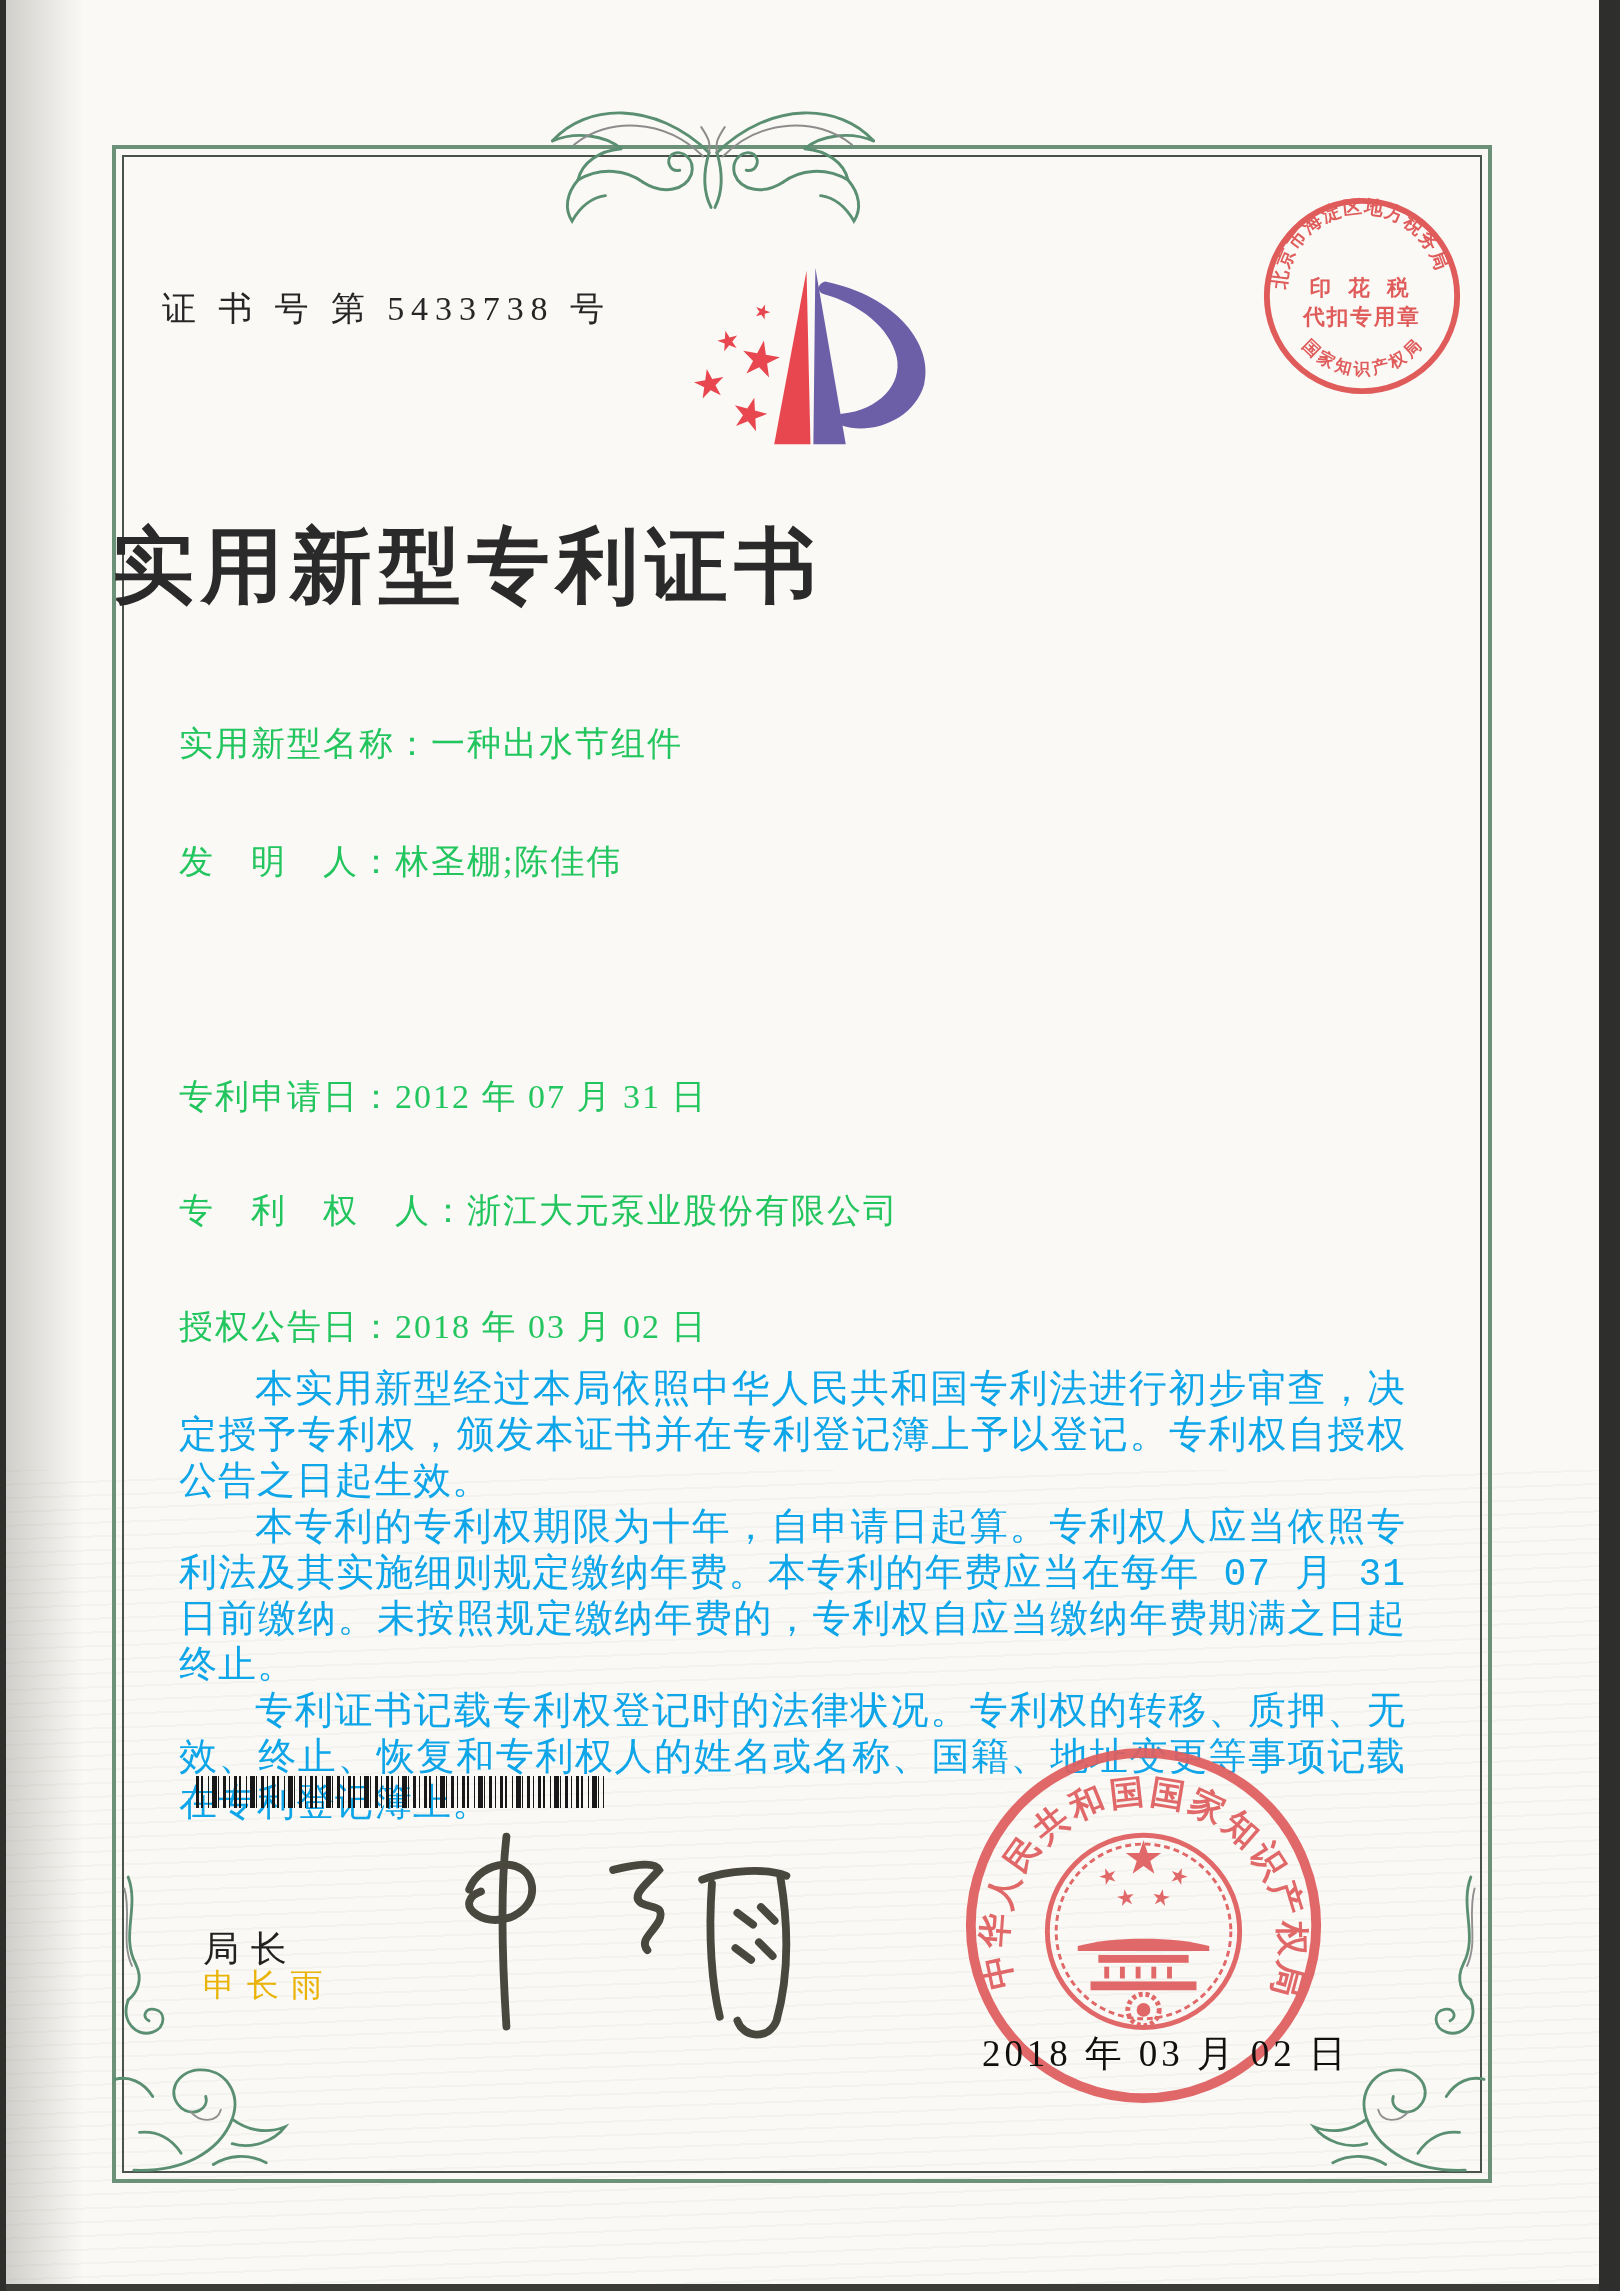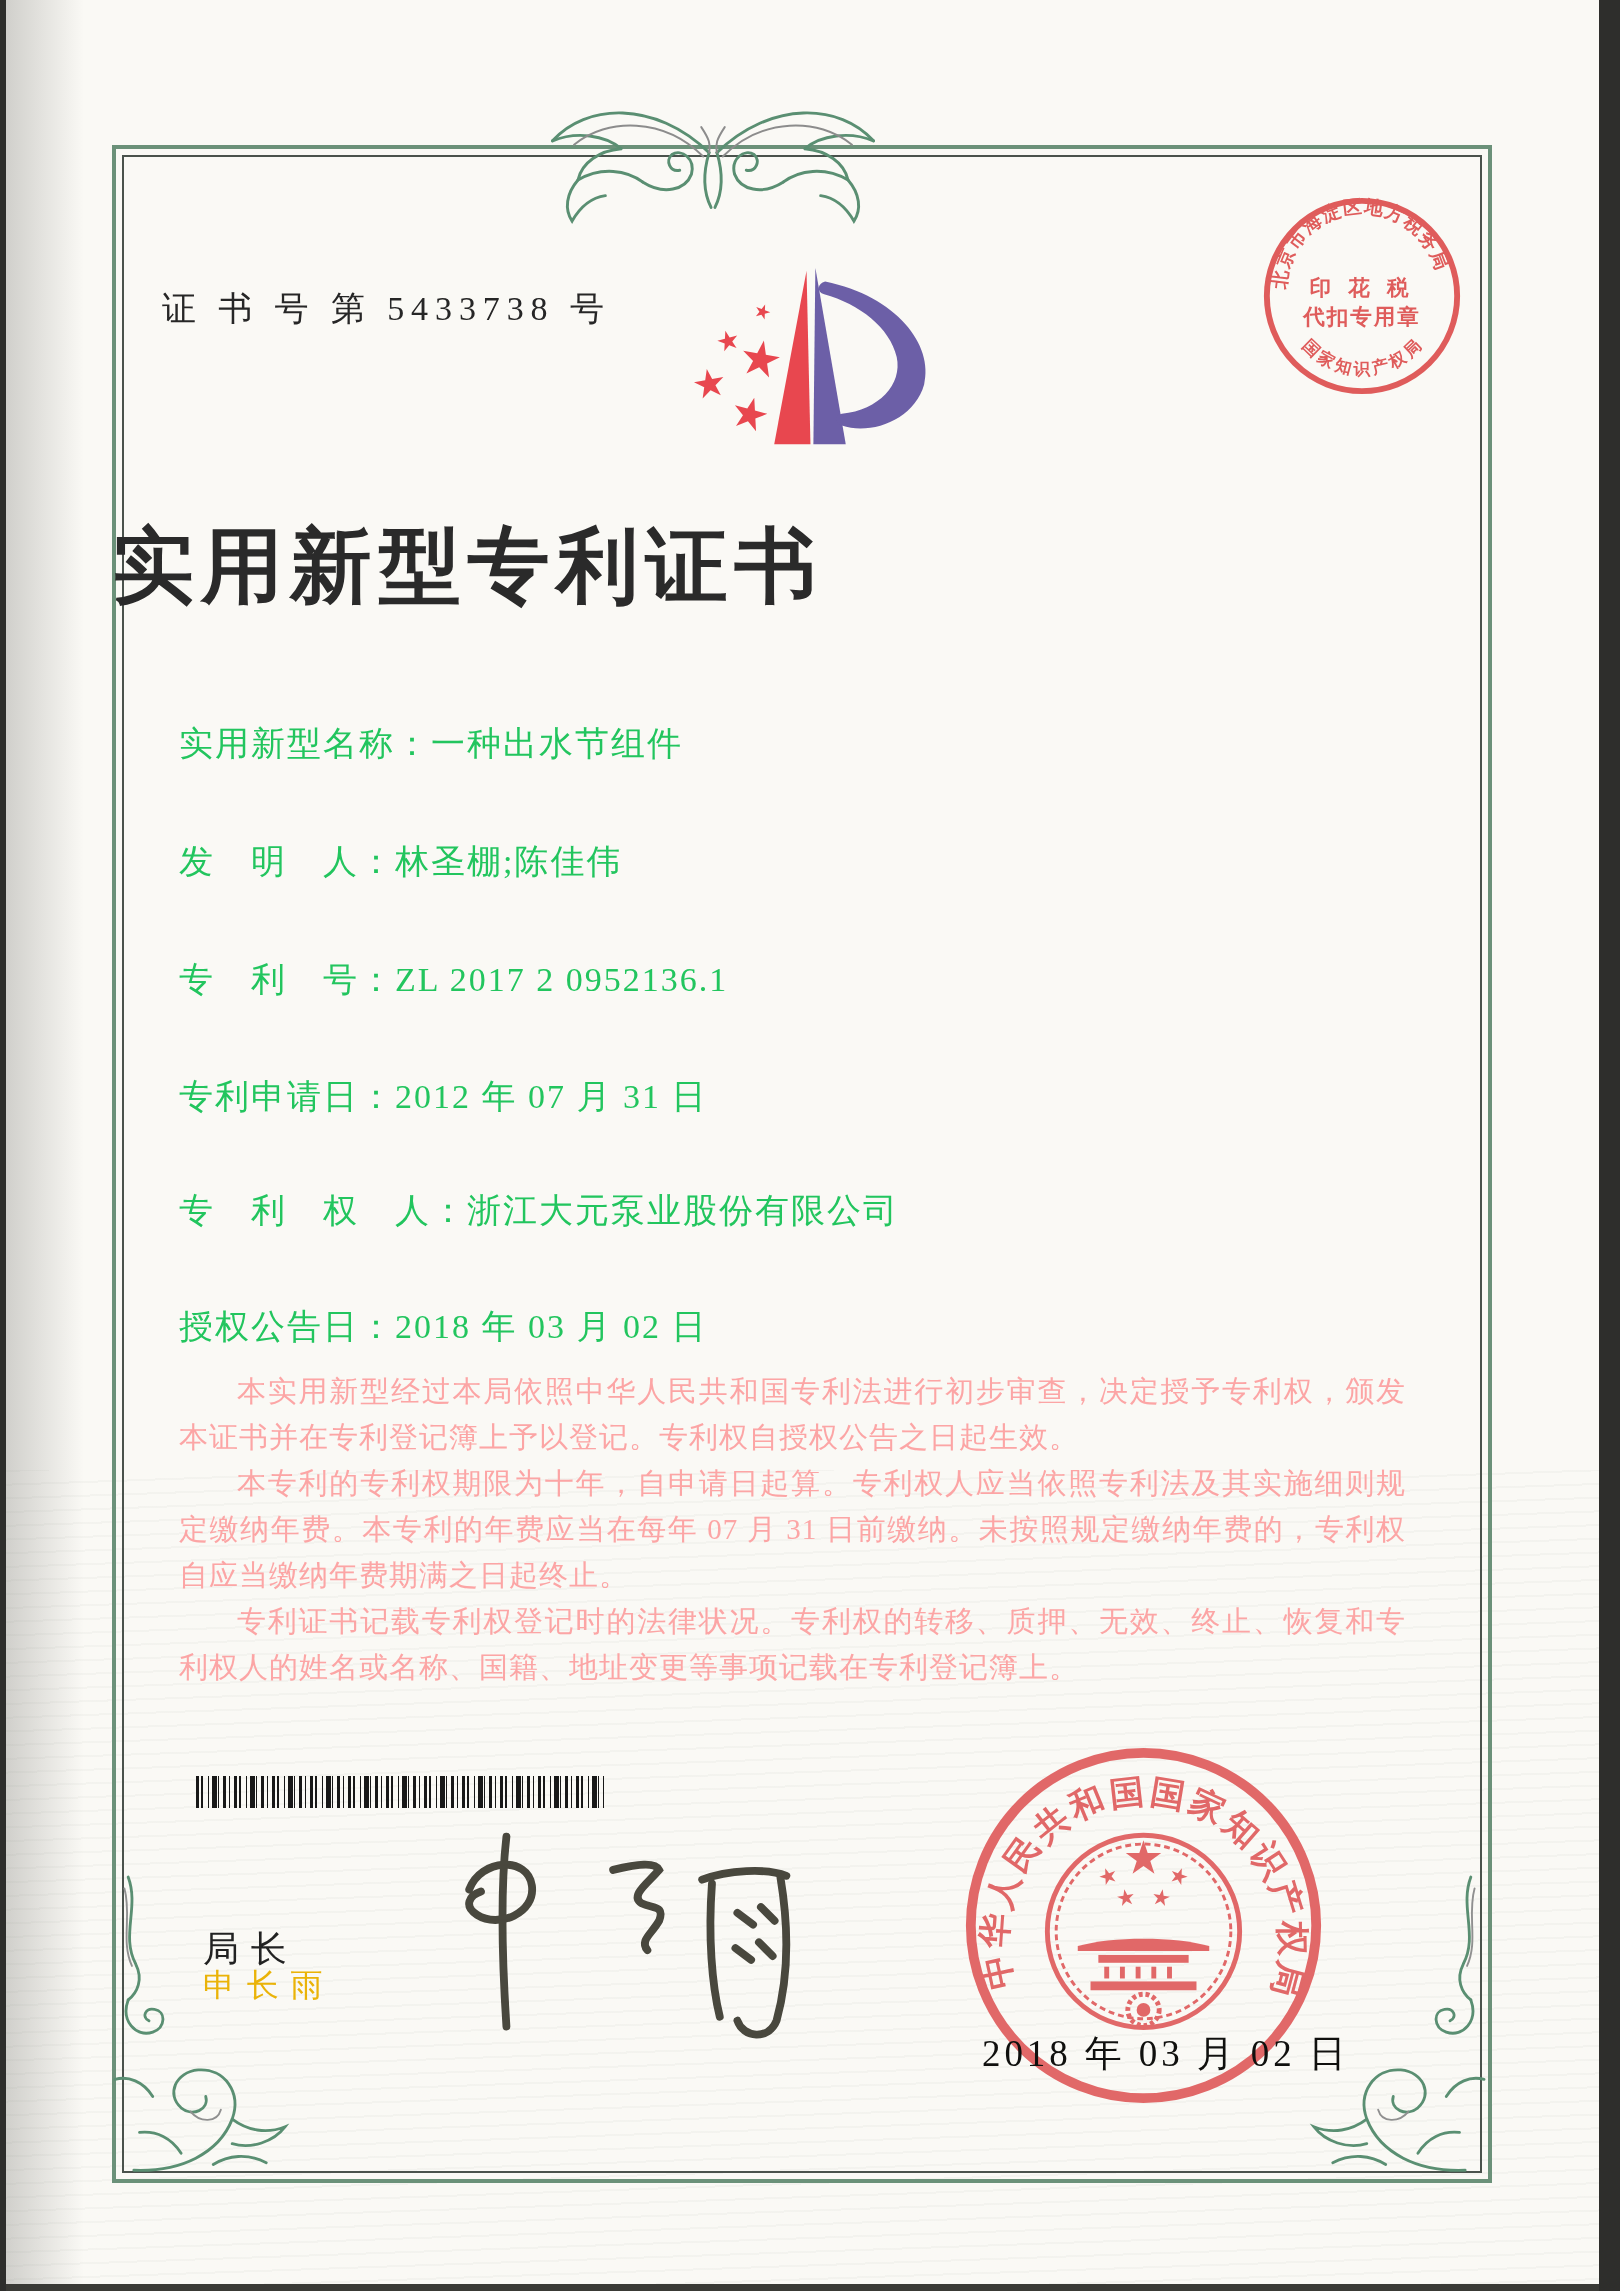--- a/index.html
+++ b/index.html
@@ -24,22 +24,22 @@
   .logo { position:absolute; left:632px; top:257px; width:304px; height:196px; }
   .tax-stamp { position:absolute; left:1259px; top:193px; width:206px; height:206px; opacity:.92; }
   .cert-title { position:absolute; left:112px; top:512px; width:1380px; text-align:left;
                 font-size:82px; font-weight:700; letter-spacing:6.9px; color:#2a2a2a; }
 
   .field { position:absolute; left:179px; font-size:34px; color:#22c55e; letter-spacing:2px; white-space:nowrap; }
   .f1 { top:721px; } .f2 { top:839px; } .f3 { top:957px; }
   .f4 { top:1074px; } .f5 { top:1188px; } .f6 { top:1304px; }
 
   .body-text { position:absolute; left:179px; top:1368px; width:1227px;
-               font-size:29px; line-height:46px; color:#fca5a5; letter-spacing:1px;
-               text-align:justify; }
+               font-size:38px; line-height:46px; color:#0ea5e9; letter-spacing:1px;
+               text-align:justify;font-family:Liberation Mono, monospace; }
   .body-text p { text-indent:2em; text-align-last:left; }
 
   .barcode { position:absolute; left:196px; top:1776px; width:408px; height:32px;
     background:
       repeating-linear-gradient(90deg,#181818 0 2.9px,transparent 2.9px 4.9px,#181818 4.9px 6.9px,
         transparent 6.9px 11.8px,#181818 11.8px 12.7px,transparent 12.7px 15.7px,#181818 15.7px 20.6px,
         transparent 20.6px 22.5px,#181818 22.5px 23.5px,transparent 23.5px 27.4px,#181818 27.4px 30px,
         transparent 30px 33px,#181818 33px 34px,transparent 34px 38px); }
 
   .director-title { position:absolute; left:203px; top:1903px; font-size:36px; letter-spacing:11.8px; color:#222;margin-top:22px; }
@@ -159,23 +159,20 @@
     </text>
   </svg>
 
   <h1 class="cert-title">实用新型专利证书</h1>
 
   <div class="field f1">
     <span>实用新型名称：</span><span>一种出水节组件</span>
   </div>
   <div class="field f2">
     <span>发　明　人：</span><span>林圣棚;陈佳伟</span>
-  </div>
-  <div class="field f3">
-    <span>专　利　号：</span><span>ZL 2017 2 0952136.1</span>
   </div>
   <div class="field f4">
     <span>专利申请日：</span><span>2012 年 07 月 31 日</span>
   </div>
   <div class="field f5">
     <span>专　利　权　人：</span><span>浙江大元泵业股份有限公司</span>
   </div>
   <div class="field f6">
     <span>授权公告日：</span><span>2018 年 03 月 02 日</span>
   </div>

